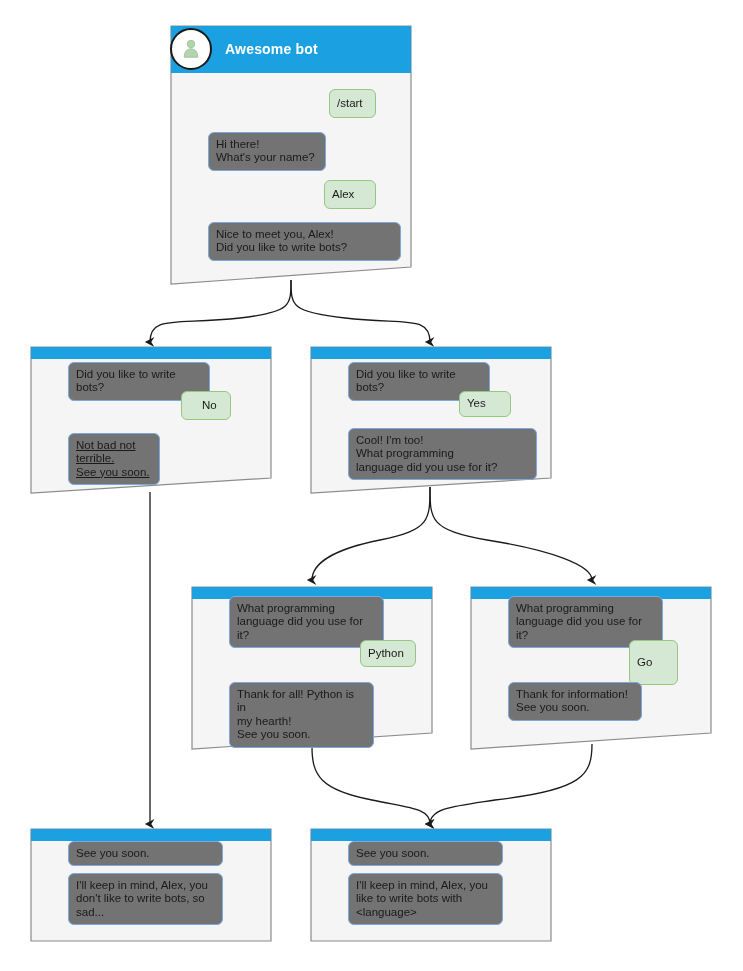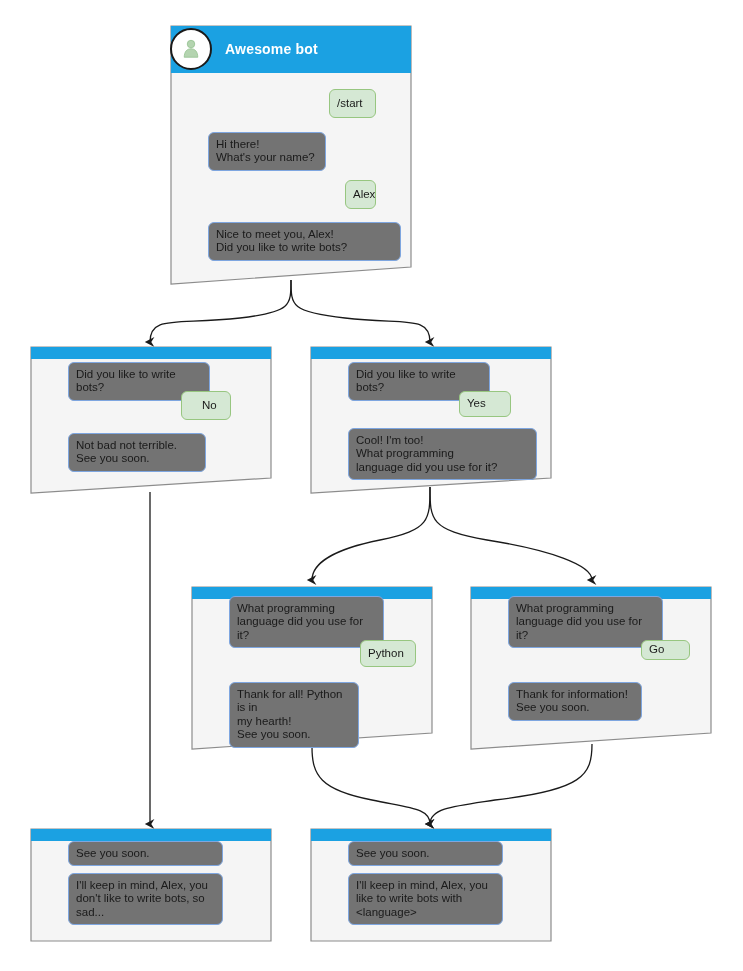--- a/index.html
+++ b/index.html
@@ -146,37 +146,37 @@
             <circle cx="12" cy="6.6" r="4.1" fill="#b4d4b0" stroke="#8fbf8a" stroke-width="0.8"></circle>
             <path d="M4.6,21 C4.6,14.6 7.9,11.7 12,11.7 C16.1,11.7 19.4,14.6 19.4,21 Z" fill="#b4d4b0" stroke="#8fbf8a" stroke-width="0.8"></path>
           </svg>
         </div>
         <div class="bot-title">Awesome bot</div>
       </div>
       <div class="messages">
         <div class="bubble user" style="left:auto; right:36px; top:64px; width:47px; height:29px; display:flex; align-items:center;">/start</div>
         <div class="bubble bot" style="top:107px; width:118px;">Hi there!
 What's your name?</div>
-        <div class="bubble user" style="left:auto; right:36px; top:155px; width:31px; height:29px; display:flex; align-items:center;">Alex</div>
+        <div class="bubble user" style="left:auto; right:36px; top:155px; width:52px; height:29px; display:flex; align-items:center;">Alex</div>
         <div class="bubble bot" style="top:197px; width:193px;">Nice to meet you, Alex!
 Did you like to write bots?</div>
       </div>
     </div>
   </div>
 
   <div class="card" style="left:30px; top:346px; width:242px; height:148px;">
     <svg class="card-shape" viewBox="0 0 242 148" width="242" height="148" preserveAspectRatio="none">
       <polygon points="1,1 241,1 241,132 1,147" fill="#f5f5f5" stroke="#8c8c8c" stroke-width="1.2"></polygon>
       <polygon points="1,1 241,1 241,13 1,13" fill="#1ba1e2" stroke="none"></polygon>
     </svg>
     <div class="card-body">
       <div class="messages">
         <div class="bubble bot" style="top:16px; width:142px;">Did you like to write bots?</div>
         <div class="bubble user" style="left:auto; right:41px; top:45px; width:50px; height:29px; display:flex; align-items:center;padding-left:20px;">No</div>
-        <div class="bubble bot" style="top:87px; width:138px;">Not bad not terrible.
+        <div class="bubble bot" style="top:87px; width:92px;text-decoration:underline;">Not bad not terrible.
 See you soon.</div>
       </div>
     </div>
   </div>
 
   <div class="card" style="left:310px; top:346px; width:242px; height:148px;">
     <svg class="card-shape" viewBox="0 0 242 148" width="242" height="148" preserveAspectRatio="none">
       <polygon points="1,1 241,1 241,132 1,147" fill="#f5f5f5" stroke="#8c8c8c" stroke-width="1.2"></polygon>
       <polygon points="1,1 241,1 241,13 1,13" fill="#1ba1e2" stroke="none"></polygon>
     </svg>
@@ -195,37 +195,37 @@
     <svg class="card-shape" viewBox="0 0 242 164" width="242" height="164" preserveAspectRatio="none">
       <polygon points="1,1 241,1 241,147 1,163" fill="#f5f5f5" stroke="#8c8c8c" stroke-width="1.2"></polygon>
       <polygon points="1,1 241,1 241,13 1,13" fill="#1ba1e2" stroke="none"></polygon>
     </svg>
     <div class="card-body">
       <div class="messages">
         <div class="bubble bot" style="top:10px; width:155px;">What programming
 language did you use for it?</div>
 
         <div class="bubble user" style="left:auto; right:17px; top:54px; width:56px; height:27px; display:flex; align-items:center;">Python</div>
-        <div class="bubble bot" style="top:96px; width:130px;">Thank for all! Python is in
+        <div class="bubble bot" style="top:96px; width:145px;">Thank for all! Python is in
 my hearth!
 See you soon.</div>
       </div>
     </div>
   </div>
 
   <div class="card" style="left:470px; top:586px; width:242px; height:164px;">
     <svg class="card-shape" viewBox="0 0 242 164" width="242" height="164" preserveAspectRatio="none">
       <polygon points="1,1 241,1 241,147 1,163" fill="#f5f5f5" stroke="#8c8c8c" stroke-width="1.2"></polygon>
       <polygon points="1,1 241,1 241,13 1,13" fill="#1ba1e2" stroke="none"></polygon>
     </svg>
     <div class="card-body">
       <div class="messages">
         <div class="bubble bot" style="top:10px; width:155px;">What programming
 language did you use for it?</div>
-        <div class="bubble user" style="left:auto; right:22px; top:54px; width:49px; height:20px; display:flex; align-items:center;">Go</div>
+        <div class="bubble user" style="left:auto; right:34px; top:54px; width:49px; height:45px; display:flex; align-items:center;">Go</div>
         <div class="bubble bot" style="top:96px; width:134px;">Thank for information!
 See you soon.</div>
       </div>
     </div>
   </div>
 
   <div class="card" style="left:30px; top:828px; width:242px; height:114px;">
     <svg class="card-shape" viewBox="0 0 242 114" width="242" height="114" preserveAspectRatio="none">
       <polygon points="1,1 241,1 241,113 1,113" fill="#f5f5f5" stroke="#8c8c8c" stroke-width="1.2"></polygon>
       <polygon points="1,1 241,1 241,13 1,13" fill="#1ba1e2" stroke="none"></polygon>

